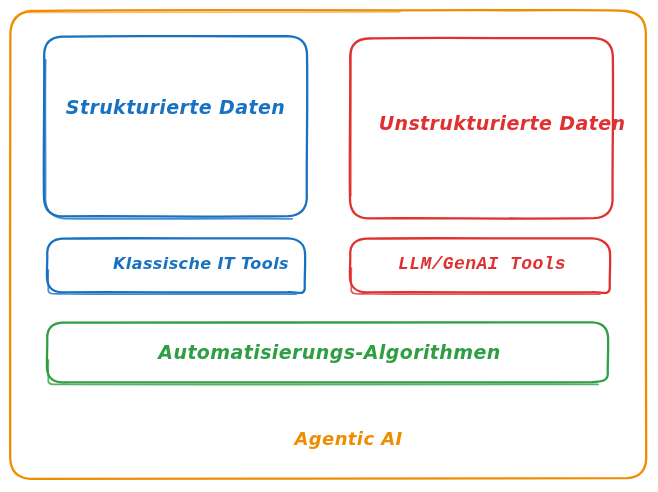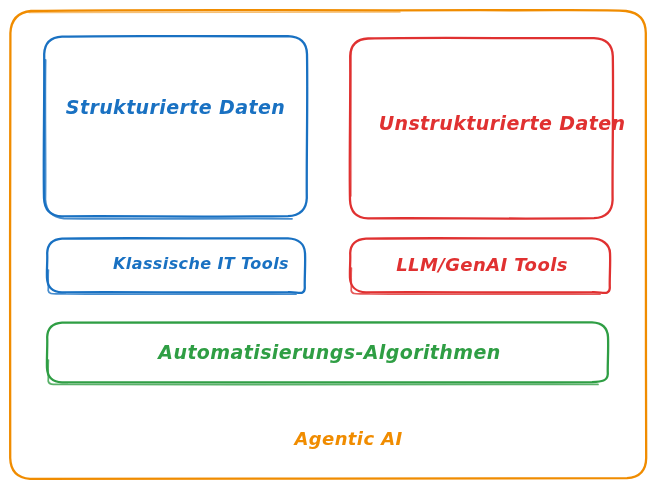--- a/index.html
+++ b/index.html
@@ -51,21 +51,21 @@
   #label-unstructured {
     left: 350px; top: 112px;  width: 304px;
     font-size: 19px;  color: #e03131;
   }
   #label-classic-tools {
     left: 47px;  top: 254px;  width: 308px;
     font-size: 16px;  color: #1971c2;
   }
   #label-llm-tools {
     left: 350px; top: 254px;  width: 264px;
-    font-size: 18px;  color: #e03131;
+    font-size: 18px;  color: #e03131; font-family: Liberation Mono, monospace;
   }
   #label-automation {
     left: 47px;  top: 341px;  width: 565px;
     font-size: 19px;  color: #2f9e44;
   }
   #label-agentic {
     left: 10px;  top: 428px;  width: 635px;
     font-size: 18px;  color: #f08c00; padding-left: 21px;
   }
 </style>

